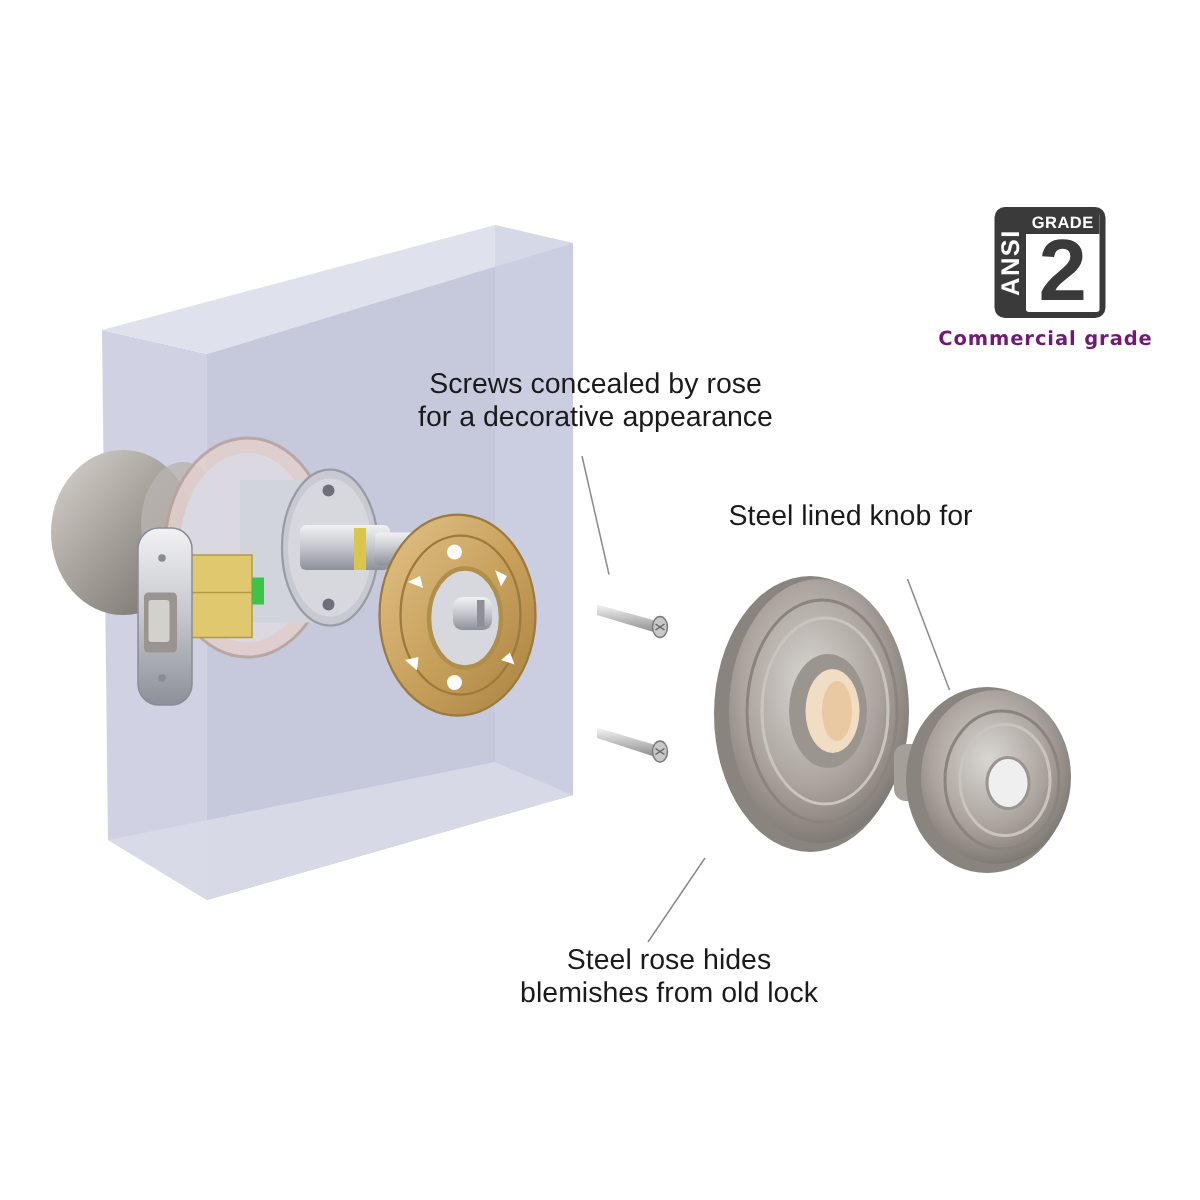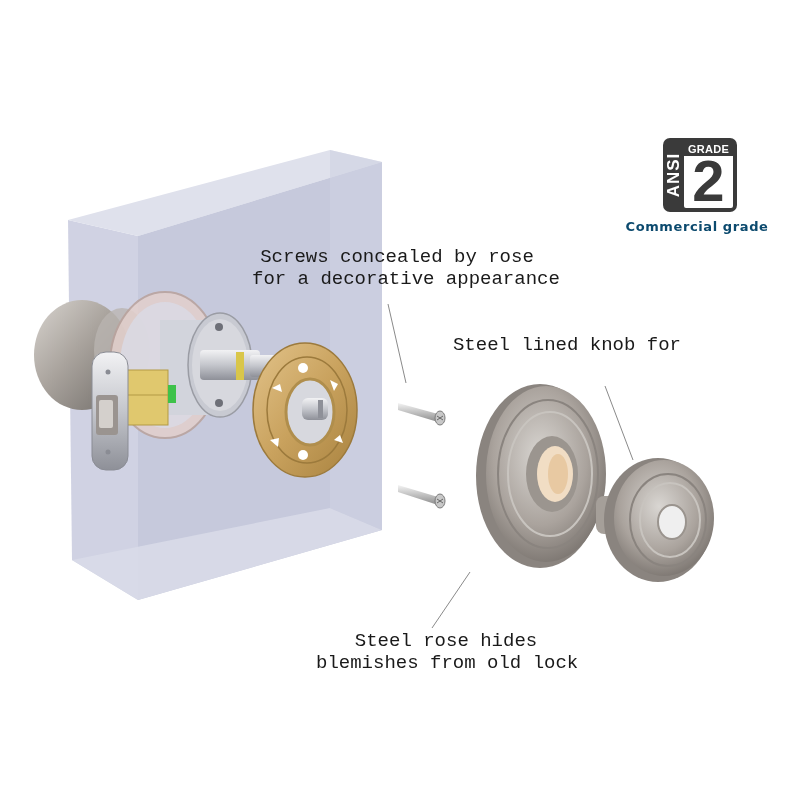--- a/index.html
+++ b/index.html
@@ -2,25 +2,25 @@
 <html><head>
   <meta charset="utf-8">
   <style>
     html, body { margin: 0; padding: 0; background: #ffffff; }
     body { width: 800px; height: 800px; position: relative; overflow: hidden; font-family: "Liberation Sans", sans-serif; }
     .scene { position: absolute; left: 0; top: 0; width: 800px; height: 800px; }
     .callout {
       position: absolute; color: #1a1a1a; font-family: "Liberation Sans", sans-serif;
       font-size: 19px; line-height: 22px; text-align: center; white-space: nowrap;
     }
-    .callout span { display: block; font-family: Liberation Mono, monospace; }
+    .callout span { display: block; }
     .badge-caption {
       position: absolute; left: 612px; top: 218px; width: 170px; text-align: center;
       font-family: "DejaVu Sans", sans-serif; font-weight: bold; font-size: 13px; line-height: 17px;
-      color: #0c4a6e; letter-spacing: 0.6px;
+      color: #701a75; letter-spacing: 0.6px;
     }
     .badge-caption span { display: block; }
     .badge {
       position: absolute; left: 663px; top: 138px; width: 74px; height: 74px;
       background: #3a3a3a; border-radius: 7px;
     }
     .badge-ansi {
       position: absolute; left: 2px; top: 4px; width: 18px; height: 66px;
       display: flex; align-items: center; justify-content: center;
     }

